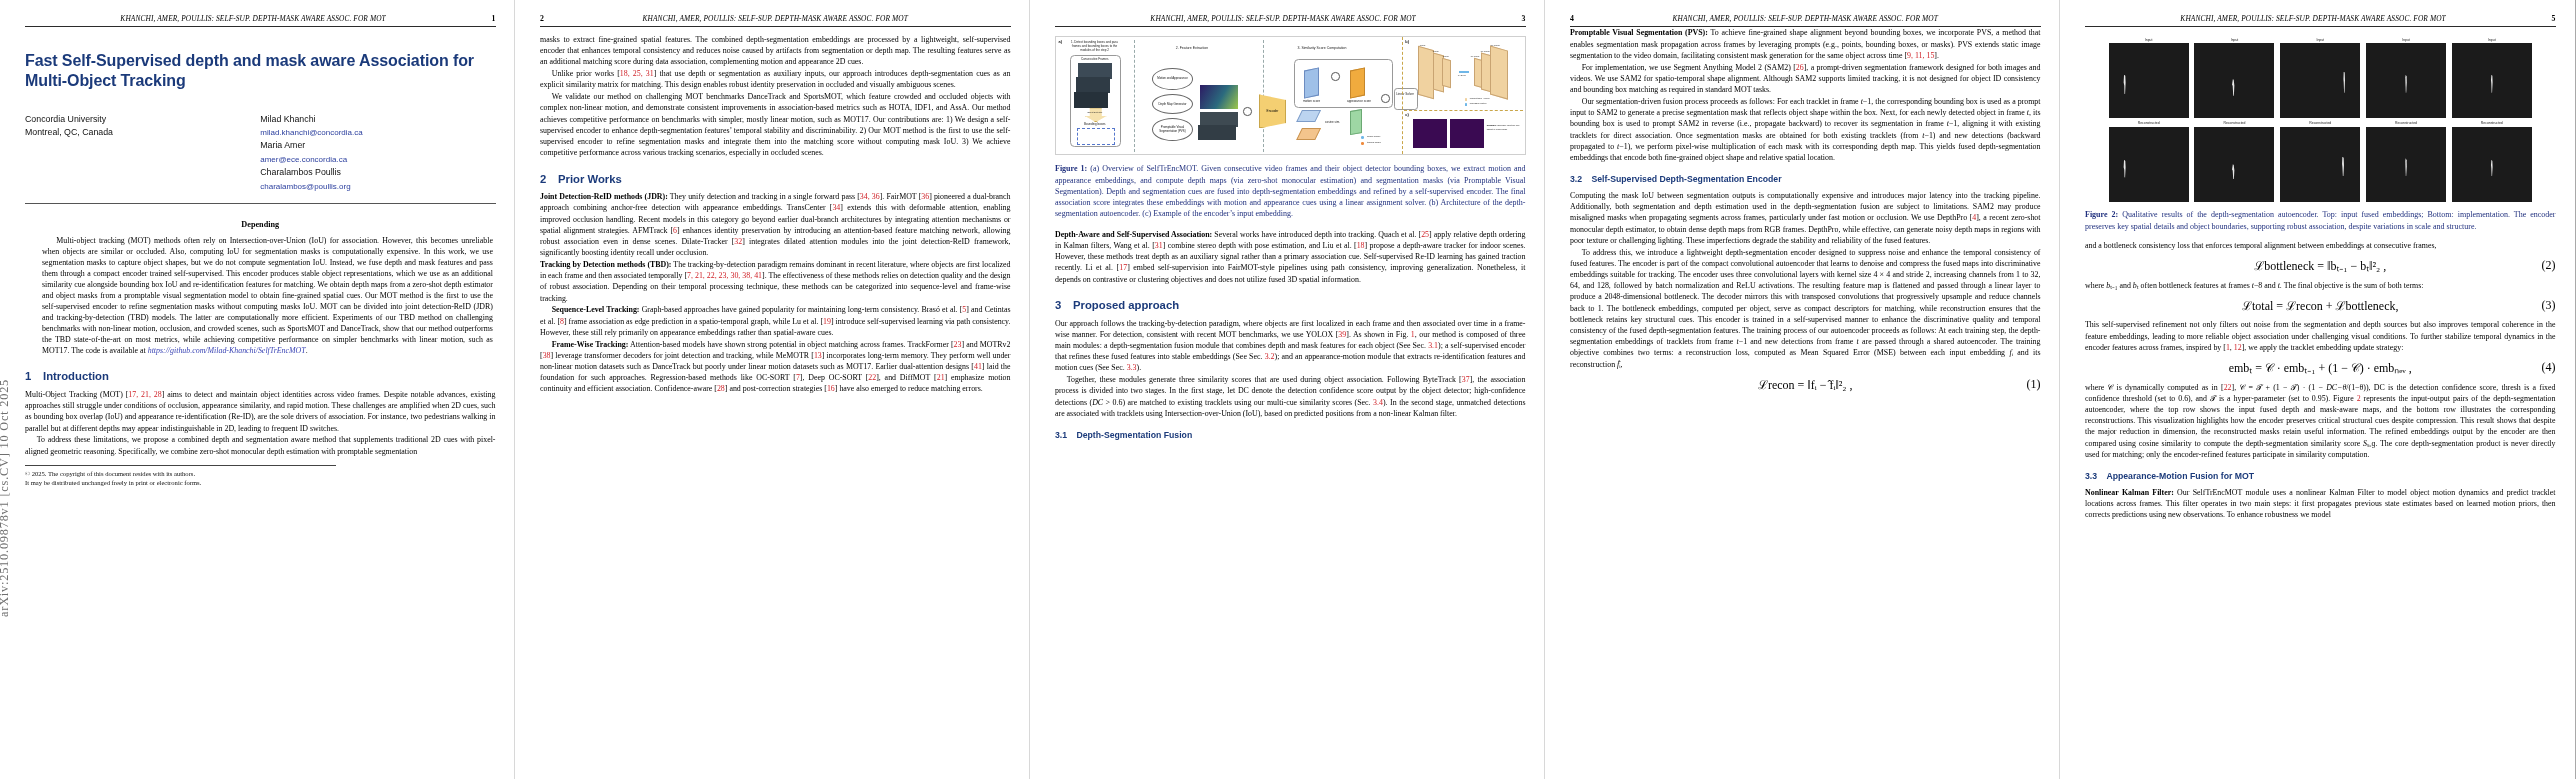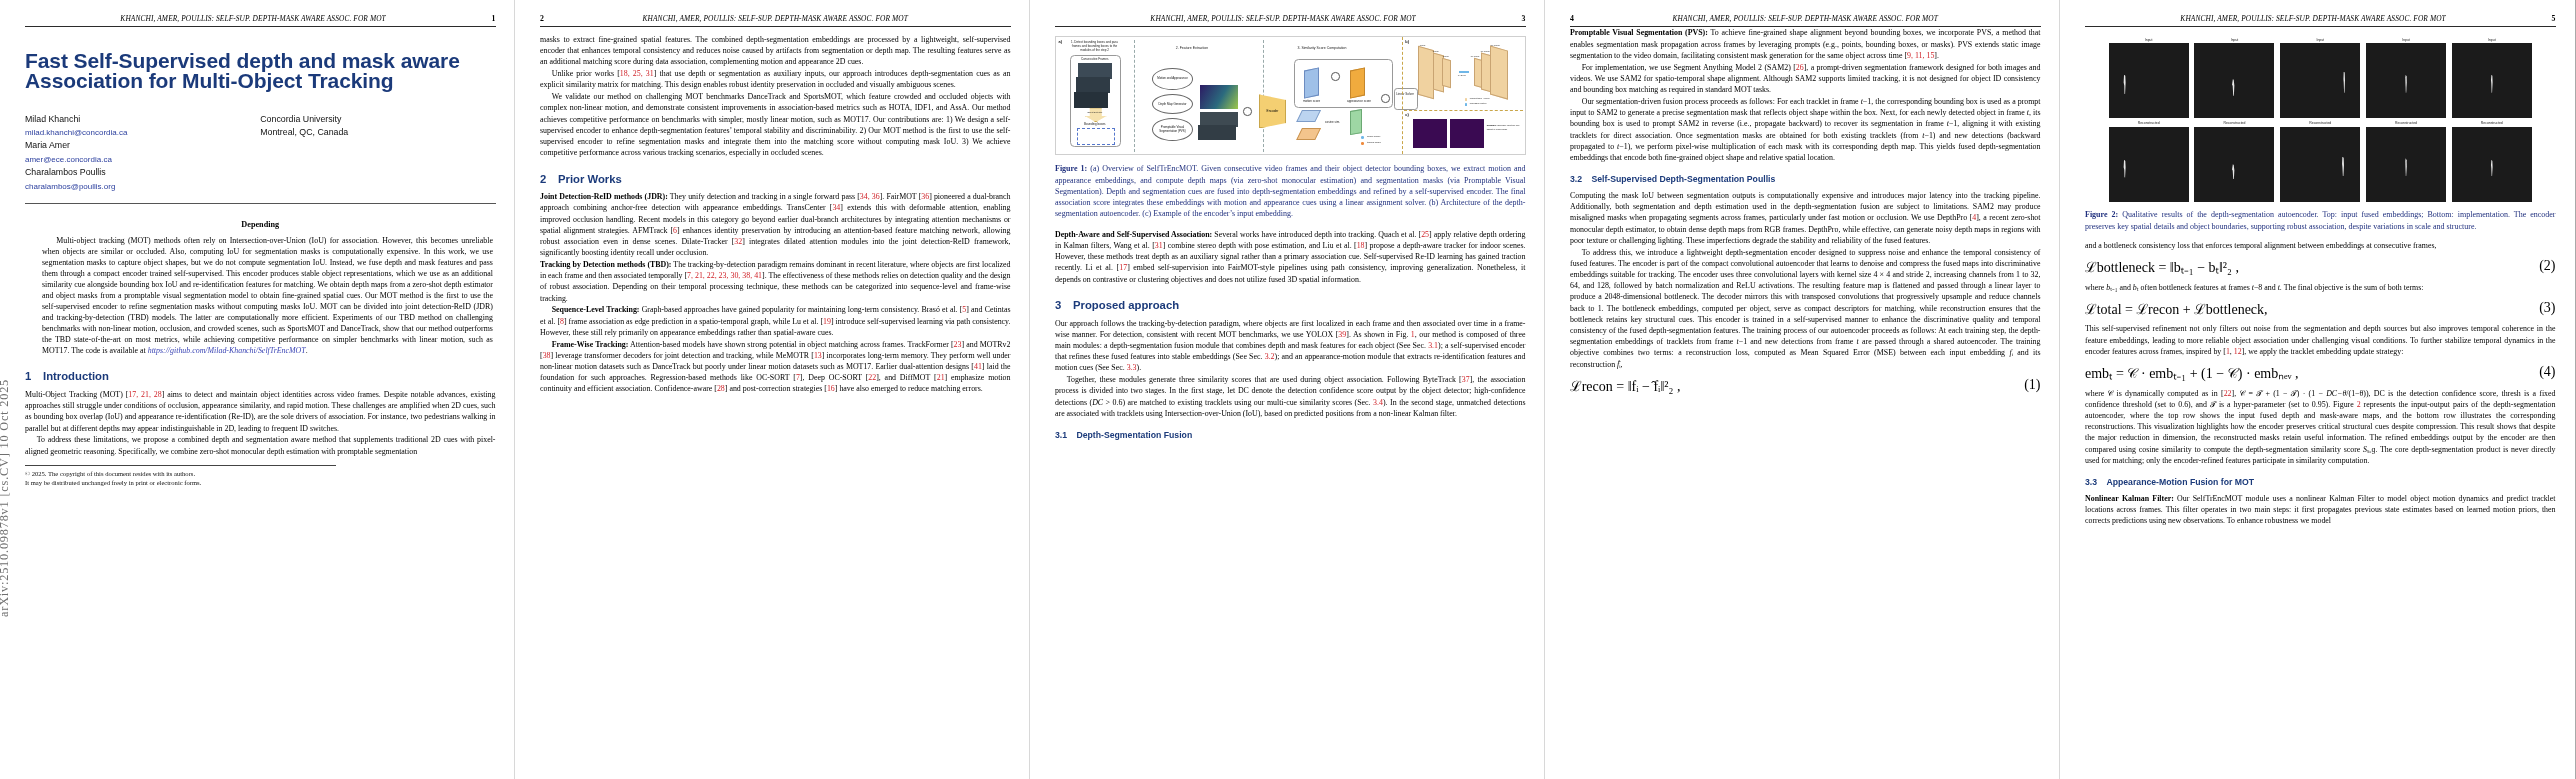--- a/index.html
+++ b/index.html
@@ -10,21 +10,21 @@
   .pagebody{position:absolute;left:25px;right:19.5px;top:0;}
   
   .runhead{display:flex;align-items:flex-end;padding-top:14.3px;font-style:italic;
            font-size:7.4px;letter-spacing:0.1px;color:#000;}
   .runhead .t{flex:1;text-align:center;white-space:nowrap;}
   .runhead .n{font-style:normal;font-weight:bold;font-size:7.8px;width:14.3px;text-align:right;}
   .runhead .nl{font-style:normal;font-weight:bold;font-size:7.8px;width:14.3px;text-align:left;}
   .rule{border-top:1px solid #2b2b2b;margin-top:3.2px;height:0;}
   
   .title{color:#1b3a7a;font-family:"Liberation Sans",sans-serif;font-weight:bold;
-         font-size:21px;line-height:20px;margin-top:23.4px;letter-spacing:-0.1px;}
+         font-size:16px;line-height:20px;margin-top:23.4px;letter-spacing:-0.1px;}
   .authors{display:flex;margin-top:22px;font-family:"Liberation Sans",sans-serif;}
   .authors .col{width:50%;}
   .aname{font-size:8.8px;color:#111;line-height:13.6px;}
   .amail{font-size:8px;color:#2b3f9e;line-height:13px;}
   .aff{font-size:8.8px;color:#111;line-height:13.6px;}
   .hr-thin{border-top:0.7px solid #555;margin:10.4px 0 0 0;}
   
   .abshead{text-align:center;font-weight:bold;font-size:8.2px;margin-top:15.6px;}
   .abs{font-size:7.9px;line-height:11px;text-align:justify;margin-top:6.5px;
        padding-left:17px;padding-right:2.6px;text-indent:14.3px;}
@@ -46,22 +46,22 @@
   .footrule{border-top:0.6px solid #444;width:66%;margin-top:7.8px;}
   .foot{font-size:6.6px;line-height:9.5px;margin-top:3.2px;color:#111;}
   
   .stamp{position:absolute;left:-2.6px;top:123px;width:494px;transform-origin:0 0;
          transform:rotate(-90deg) translateX(-494px);
          font-size:12.3px;letter-spacing:0.8px;color:#6f6f6f;
          font-family:"Liberation Serif",serif;white-space:nowrap;}
   
   .figcap{color:#20307e;font-size:8px;line-height:11.3px;text-align:justify;margin-top:7.8px;}
   
-  .eq{display:flex;align-items:center;justify-content:flex-start;position:relative;
-      font-size:14px;margin:5.8px 0;font-family:"Liberation Serif",serif;}
+  .eq{display:flex;align-items:center;justify-content:center;position:relative;
+      font-size:12px;margin:5.8px 0;font-family:"Liberation Serif",serif;}
   .eq .num{position:absolute;right:0;}
   .it{font-style:italic;}
   
   .fig1{position:relative;margin-top:9px;height:117px;border:0.6px solid #cfcfcf;background:#fff;}
   .f1-left{position:absolute;left:0;top:0;width:74%;height:100%;}
   .f1-right{position:absolute;right:0;top:0;width:26%;height:100%;border-left:0.6px dashed #c9a64a;}
   .f1lbl{position:absolute;font-size:3px;color:#222;font-family:"Liberation Sans",sans-serif;}
   .f1tag{position:absolute;font-size:3.9px;color:#111;font-family:"Liberation Sans",sans-serif;}
   .dashv{position:absolute;top:2.6px;bottom:2.6px;border-left:0.6px dashed #9aa;}
   .boxfr{position:absolute;border:0.6px solid #999;border-radius:4.5px;background:#fff;}
@@ -95,30 +95,30 @@
       <div class="runhead">
         <div class="t">KHANCHI, AMER, POULLIS: SELF-SUP. DEPTH-MASK AWARE ASSOC. FOR MOT</div>
         <div class="n">1</div>
       </div>
       <div class="rule"></div>
 
       <div class="title">Fast Self-Supervised depth and mask aware Association for Multi-Object Tracking</div>
 
       <div class="authors">
         <div class="col">
+          <div class="aff">Concordia University</div>
+          <div class="aff">Montreal, QC, Canada</div>
+        </div>
+        <div class="col">
           <div class="aname">Milad Khanchi</div>
           <div class="amail">milad.khanchi@concordia.ca</div>
           <div class="aname">Maria Amer</div>
           <div class="amail">amer@ece.concordia.ca</div>
           <div class="aname">Charalambos Poullis</div>
           <div class="amail">charalambos@poullis.org</div>
-        </div>
-        <div class="col">
-          <div class="aff">Concordia University</div>
-          <div class="aff">Montreal, QC, Canada</div>
         </div>
       </div>
 
       <div class="hr-thin"></div>
 
       <div class="abshead">Depending</div>
       <div class="abs"><span>Multi-object tracking (MOT) methods often rely on Intersection-over-Union (IoU) for association. However, this becomes unreliable when objects are similar or occluded. Also, computing IoU for segmentation masks is computationally expensive. In this work, we use segmentation masks to capture object shapes, but we do not compute segmentation IoU. Instead, we fuse depth and mask features and pass them through a compact encoder trained self-supervised. This encoder produces stable object representations, which we use as an additional similarity cue alongside bounding box IoU and re-identification features for matching. We obtain depth maps from a zero-shot depth estimator and object masks from a promptable visual segmentation model to obtain fine-grained spatial cues. Our MOT method is the first to use the self-supervised encoder to refine segmentation masks without computing masks IoU. MOT can be divided into joint detection-ReID (JDR) and tracking-by-detection (TBD) models. The latter are computationally more efficient. Experiments of our TBD method on challenging benchmarks with non-linear motion, occlusion, and crowded scenes, such as SportsMOT and DanceTrack, show that our method outperforms the TBD state-of-the-art on most metrics, while achieving competitive performance on simpler benchmarks with linear motion, such as MOT17. The code is available at </span><a href="#">https://github.com/Milad-Khanchi/SelfTrEncMOT</a><span>.</span></div>
 
       <div class="sec">
         <span class="num">1</span>
@@ -294,21 +294,21 @@
         <div class="n"></div>
       </div>
       <div class="rule"></div>
 
       <p class="body noind first-block"><span class="lead">Promptable Visual Segmentation (PVS):</span><span><span> To achieve fine-grained shape alignment beyond bounding boxes, we incorporate PVS, a method that enables segmentation mask propagation across frames by leveraging prompts (e.g., points, bounding boxes, or masks). PVS extends static image segmentation to the video domain, facilitating consistent mask generation for the same object across time [</span><span class="cite">9, 11, 15</span><span>].</span></span></p>
       <p class="body"><span>For implementation, we use Segment Anything Model 2 (SAM2) [</span><span class="cite">26</span><span>], a prompt-driven segmentation framework designed for both images and videos. We use SAM2 for spatio-temporal shape alignment. Although SAM2 supports limited tracking, it is not designed for object ID consistency and bounding box matching as required in standard MOT tasks.</span></p>
       <p class="body"><span>Our segmentation-driven fusion process proceeds as follows: For each tracklet in frame </span><span class="it">t</span><span>−1, the corresponding bounding box is used as a prompt input to SAM2 to generate a precise segmentation mask that reflects object shape within the box. Next, for each newly detected object in frame </span><span class="it">t</span><span>, its bounding box is used to prompt SAM2 in reverse (i.e., propagate backward) to recover its segmentation in frame </span><span class="it">t</span><span>−1, aligning it with existing tracklets for direct association. Once segmentation masks are obtained for both existing tracklets (from </span><span class="it">t</span><span>−1) and new detections (backward propagated to </span><span class="it">t</span><span>−1), we perform pixel-wise multiplication of each mask with its corresponding depth map. This yields fused depth-segmentation embeddings that encode both fine-grained object shape and relative spatial location.</span></p>
 
       <div class="subsec">
         <span class="num">3.2</span>
-        <span>Self-Supervised Depth-Segmentation Poullis</span>
+        <span>Self-Supervised Depth-Segmentation Encoder</span>
       </div>
 
       <div style="margin-top:5.8px;">
         <p class="body noind"><span>Computing the mask IoU between segmentation outputs is computationally expensive and introduces major latency into the tracking pipeline. Additionally, both segmentation and depth estimation used in the depth-segmentation fusion are subject to limitations. SAM2 may produce misaligned masks when propagating segments across frames, particularly under fast motion or occlusion. We use DepthPro [</span><span class="cite">4</span><span>], a recent zero-shot monocular depth estimator, to obtain dense depth maps from RGB frames. DepthPro, while effective, can generate noisy depth maps in regions with poor texture or challenging lighting. These imperfections degrade the stability and reliability of the fused features.</span></p>
         <p class="body"><span>To address this, we introduce a lightweight depth-segmentation encoder designed to suppress noise and enhance the temporal consistency of fused features. The encoder is part of the compact convolutional autoencoder that learns to denoise and compress the fused maps into discriminative embeddings suitable for tracking. The encoder uses three convolutional layers with kernel size 4 × 4 and stride 2, increasing channels from 1 to 32, 64, and 128, followed by batch normalization and ReLU activations. The resulting feature map is flattened and passed through a linear layer to produce a 2048-dimensional bottleneck. The decoder mirrors this with transposed convolutions that progressively upsample and reduce channels back to 1. The bottleneck embeddings, computed per object, serve as compact descriptors for matching, while reconstruction ensures that the bottleneck retains key structural cues. This encoder is trained in a self-supervised manner to enhance the discriminative quality and temporal consistency of the fused depth-segmentation features. The training process of our autoencoder proceeds as follows: At each training step, the depth-segmentation embeddings of tracklets from frame </span><span class="it">t</span><span>−1 and new detections from frame </span><span class="it">t</span><span> are passed through a shared autoencoder. The training objective combines two terms: a reconstruction loss, computed as Mean Squared Error (MSE) between each input embedding </span><span class="it">f</span><span>ᵢ and its reconstruction </span><span class="it">f</span><span>̂ᵢ,</span></p>
       </div>
 
       <div class="eq">
         <span>ℒrecon = ‖fᵢ − ̂fᵢ‖²₂ ,</span>
         <span class="num">(1)</span>

